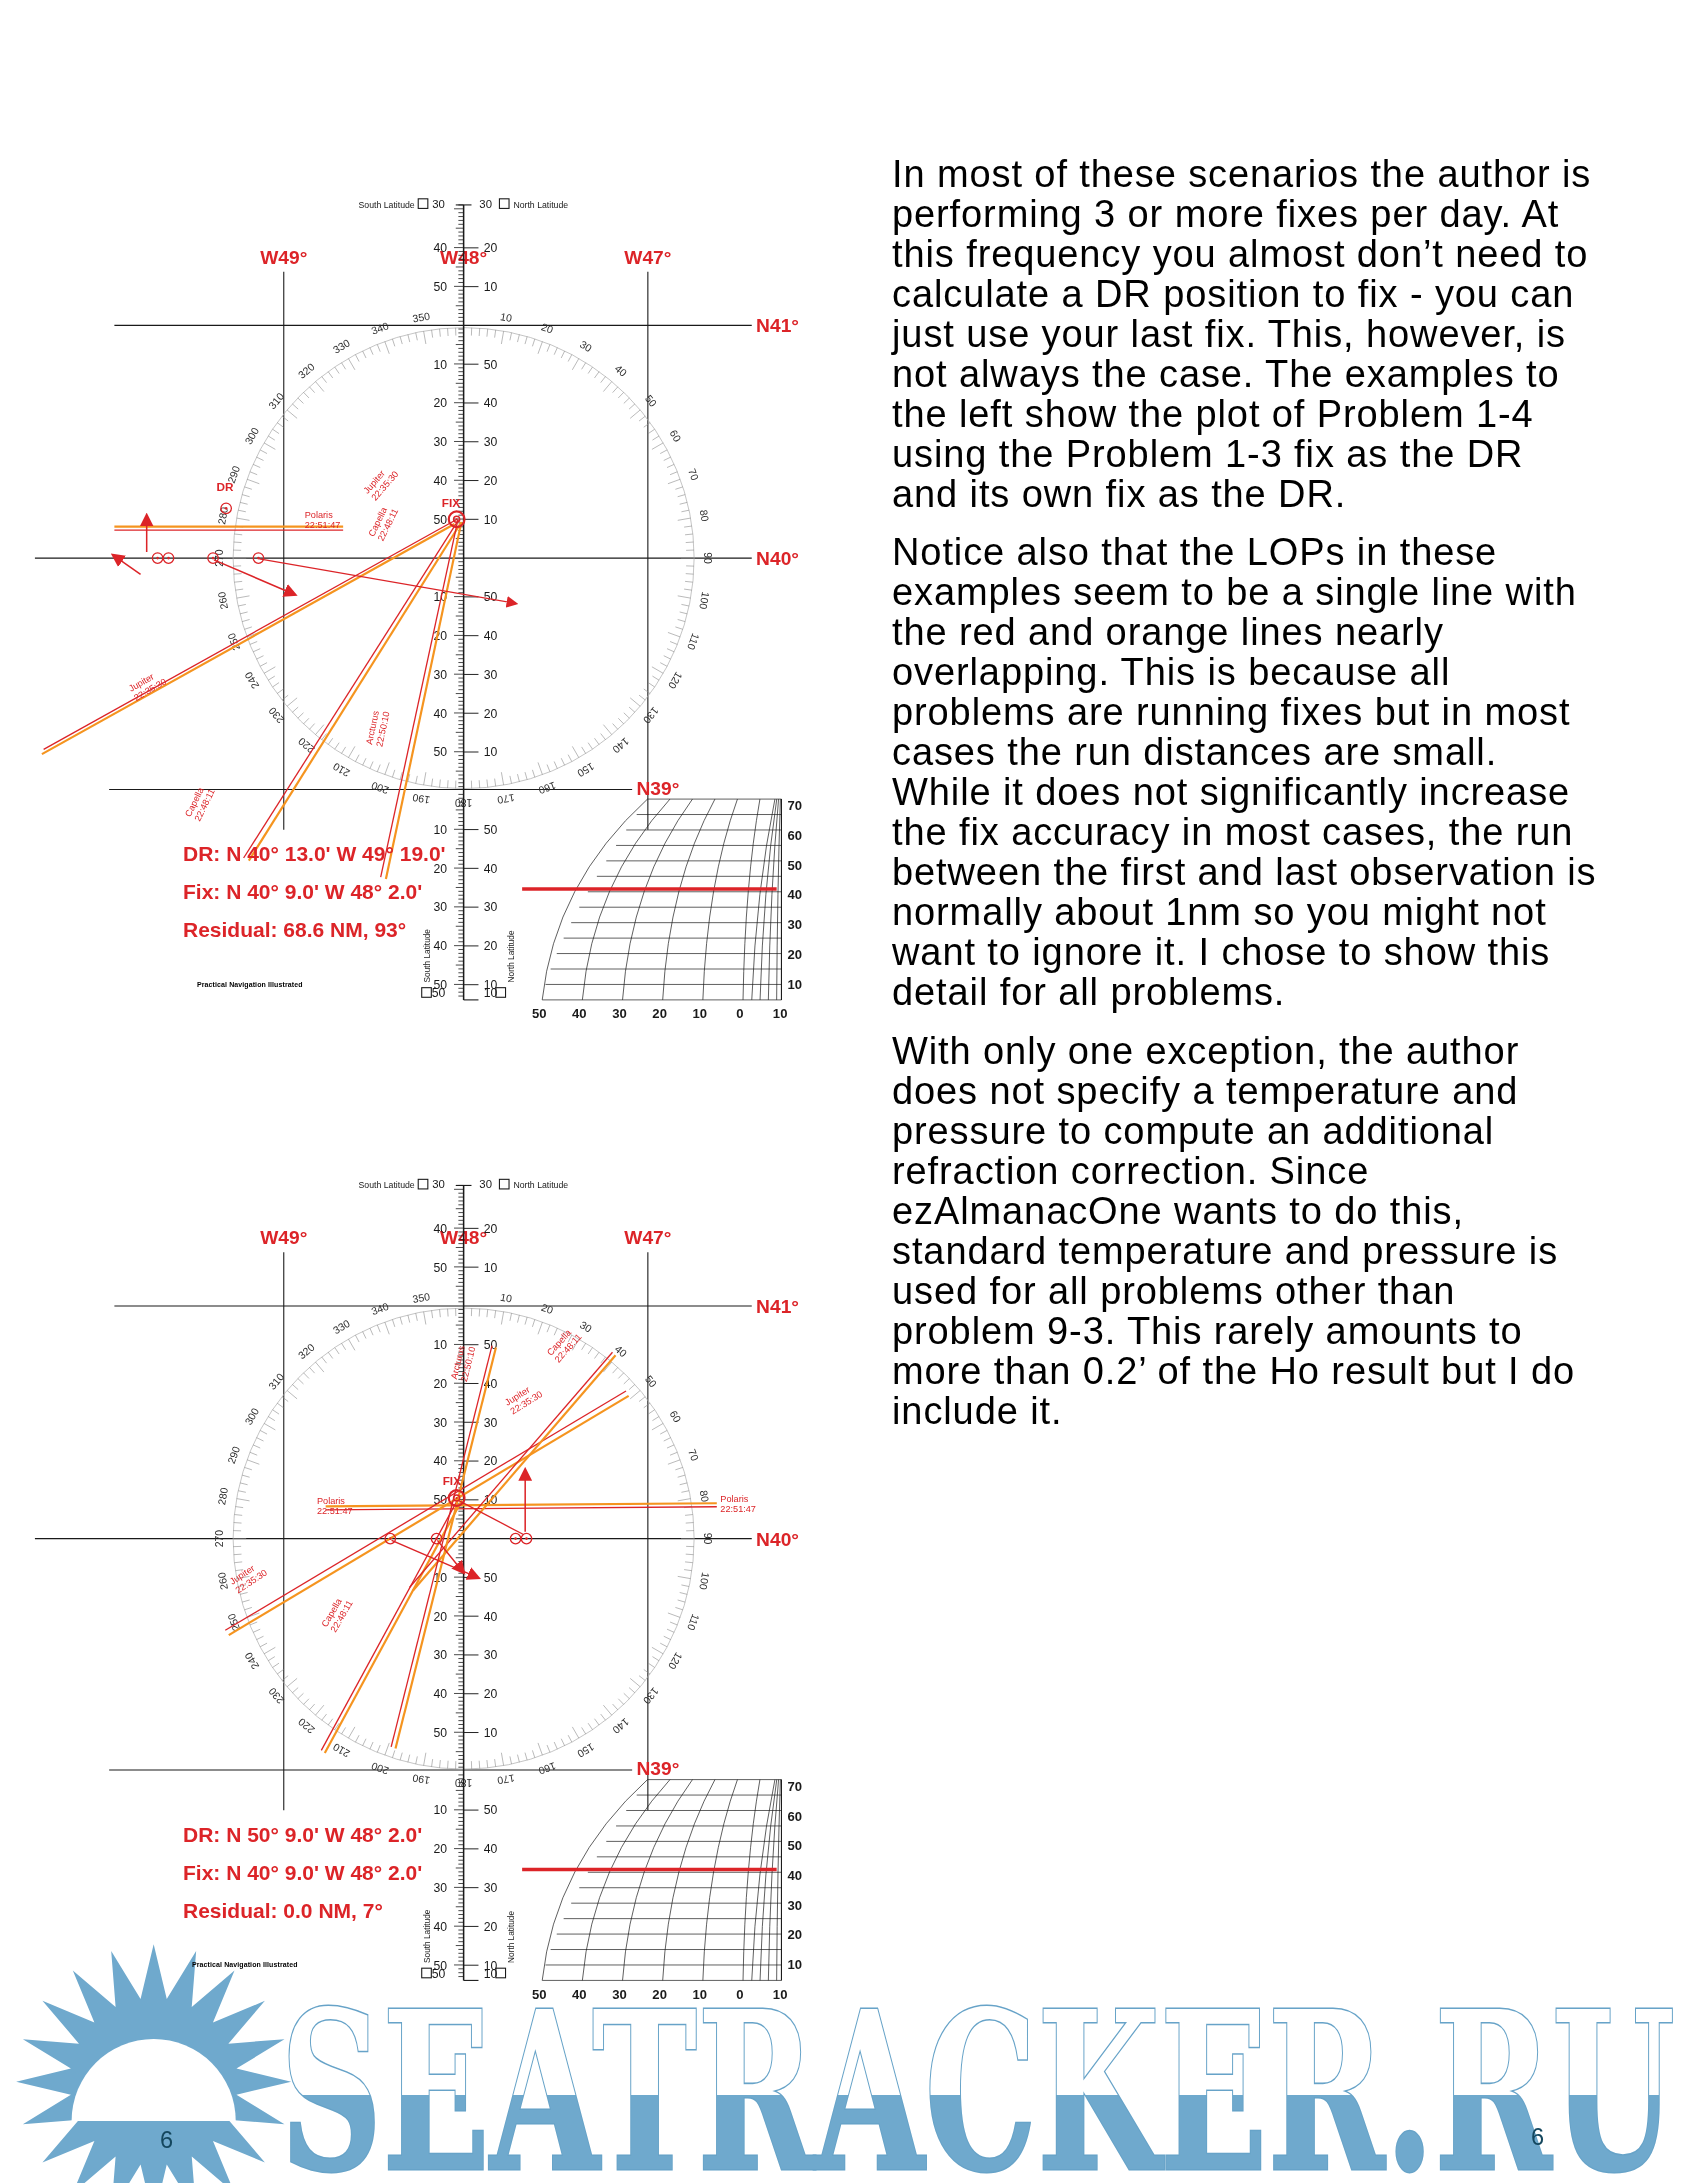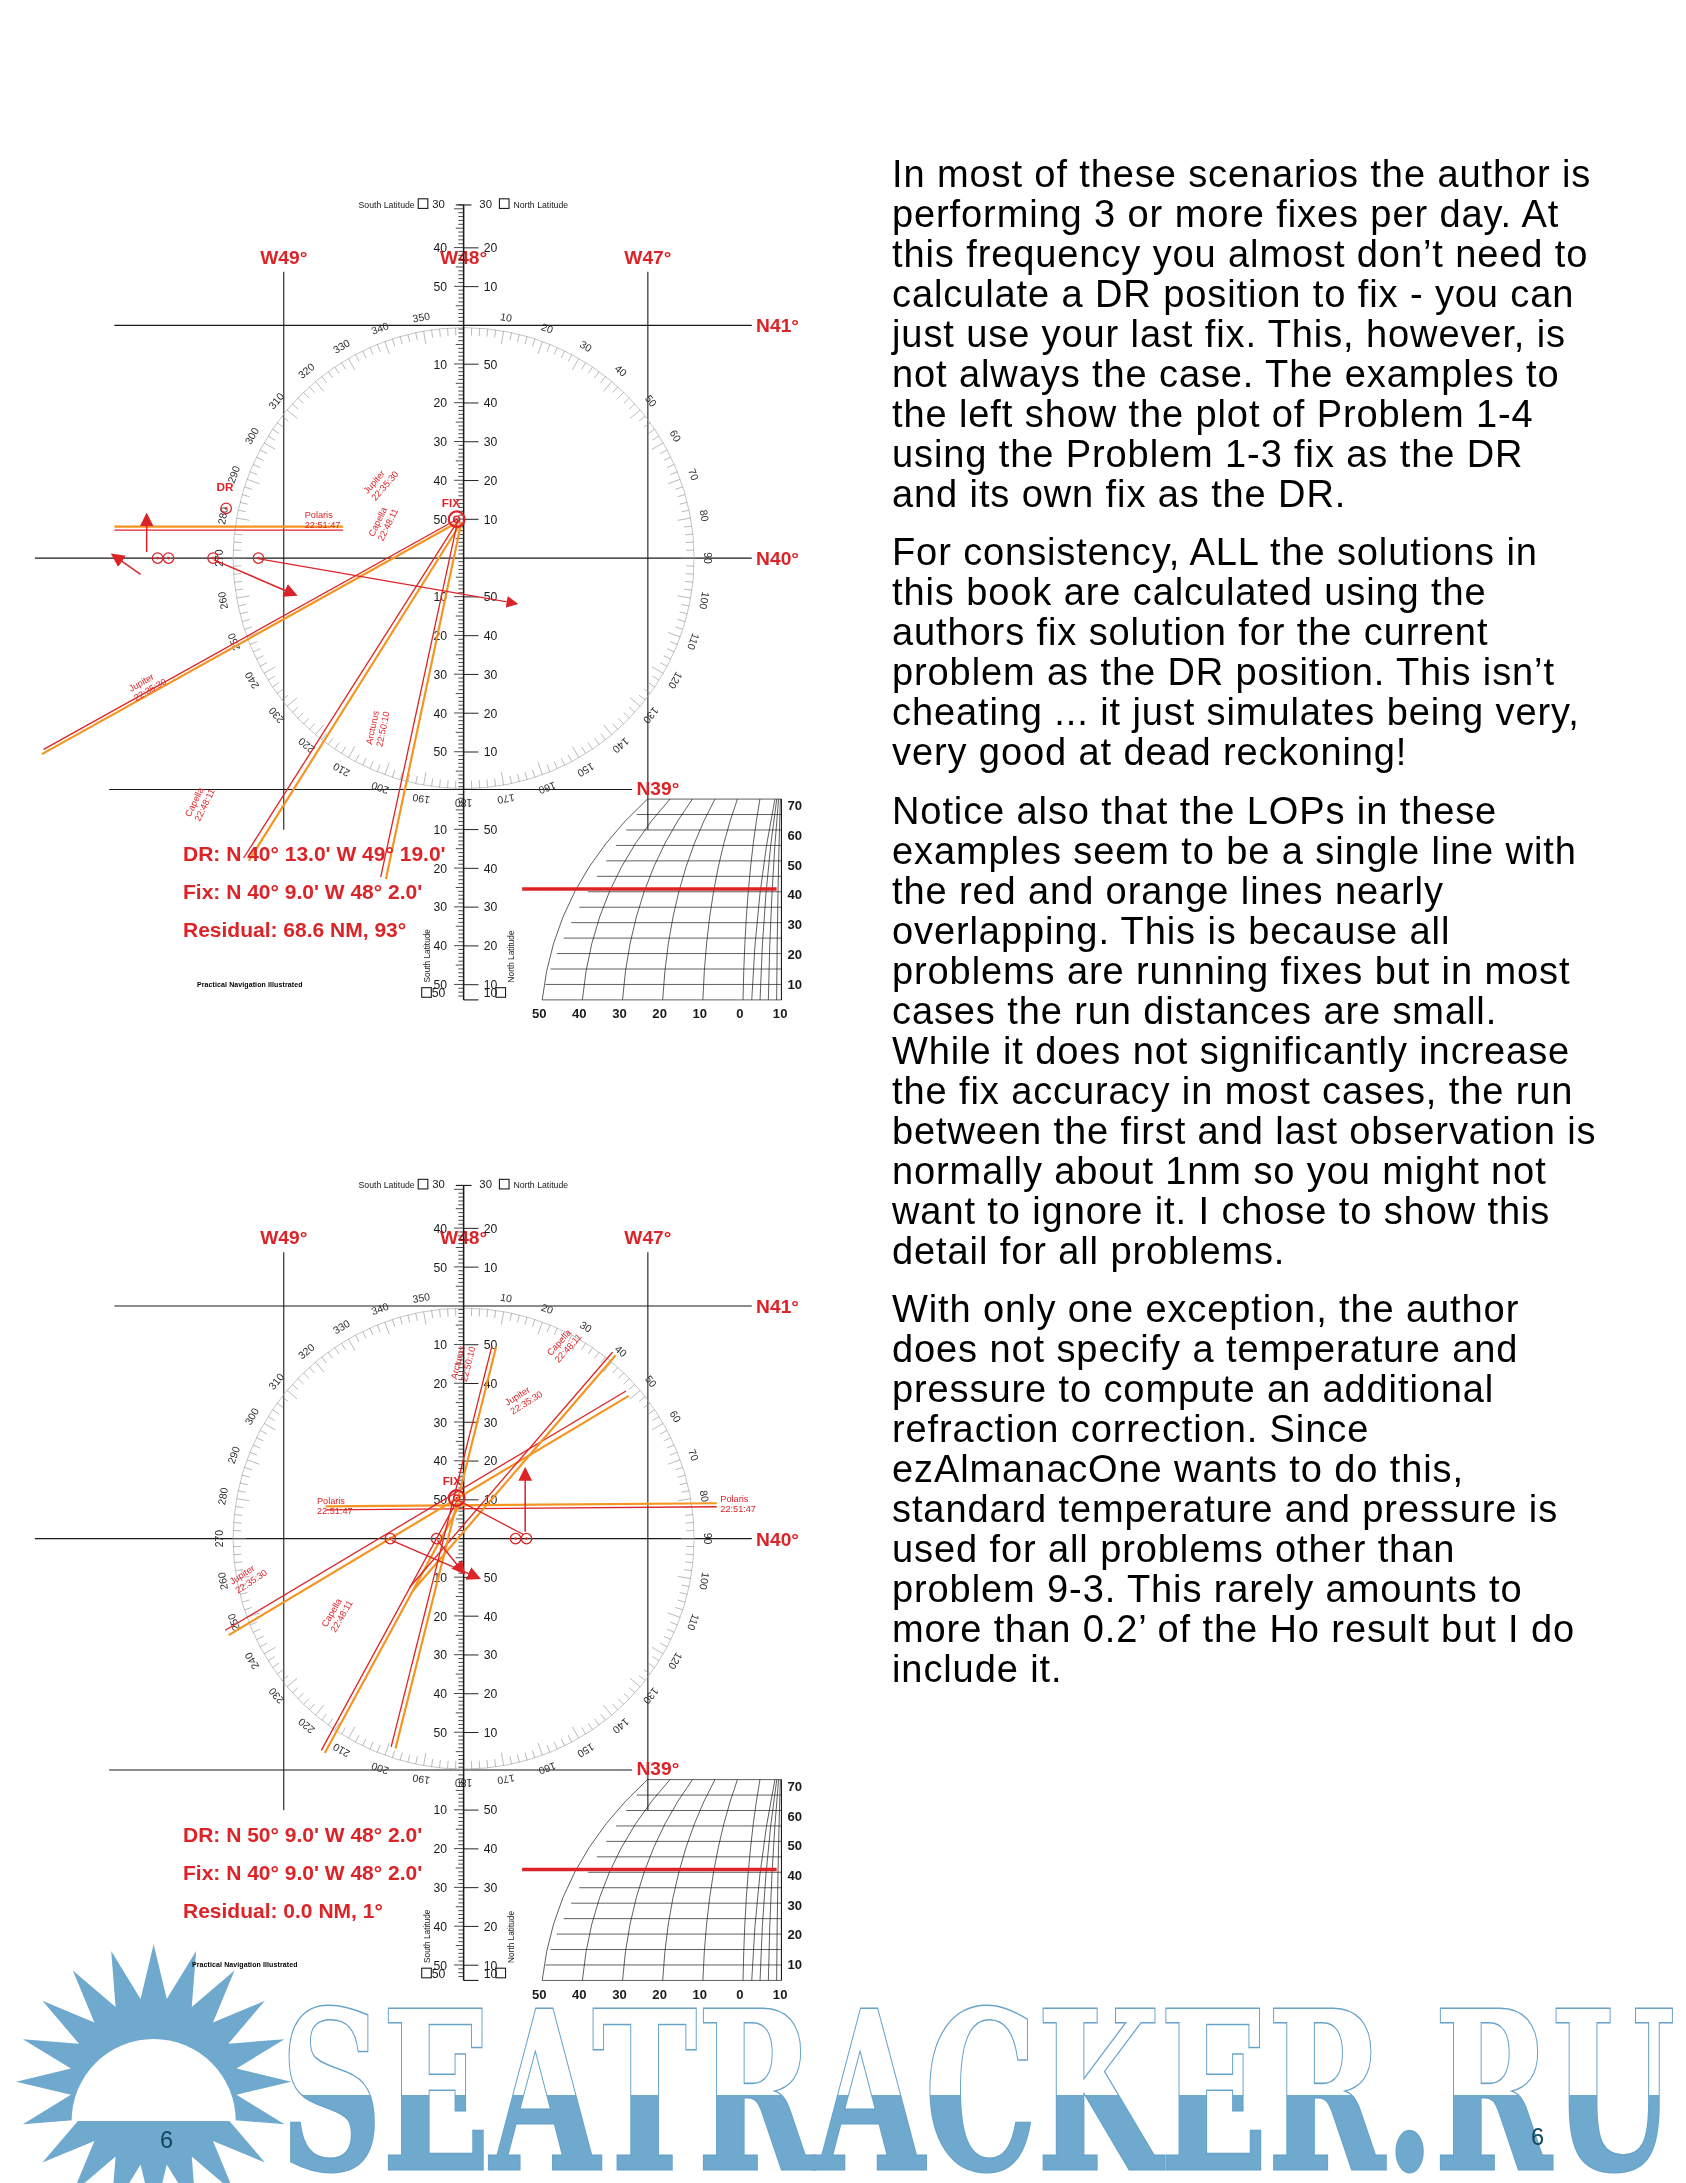--- a/index.html
+++ b/index.html
@@ -1210,35 +1210,34 @@
       <g id="gsun">
           <polygon points="352.0,4453.0 382.0,4578.4 449.3,4468.4 439.2,4596.9 537.2,4513.2 487.8,4632.2 606.8,4582.8 523.1,4680.8 651.6,4670.7 541.6,4738.0 667.0,4768.0 541.6,4798.0 651.6,4865.3 523.1,4855.2 606.8,4953.2 487.8,4903.8 537.2,5022.8 439.2,4939.1 449.3,5067.6 382.0,4957.6 352.0,5083.0 322.0,4957.6 254.7,5067.6 264.8,4939.1 166.8,5022.8 216.2,4903.8 97.2,4953.2 180.9,4855.2 52.4,4865.3 162.4,4798.0 37.0,4768.0 162.4,4738.0 52.4,4670.7 180.9,4680.8 97.2,4582.8 216.2,4632.2 166.8,4513.2 264.8,4596.9 254.7,4468.4 322.0,4578.4" fill="#6FA9CD"></polygon>
           <path d="M164,4858 A188,188 0 0 1 540,4858 Z" fill="#ffffff"></path>
         </g>
       <text x="642" y="4968" textLength="3195" lengthAdjust="spacingAndGlyphs" font-family="DejaVu Serif, serif" font-weight="bold" font-size="500" fill="url(#wmg)" stroke="#67A3C8" stroke-width="7" paint-order="stroke fill">SEATRACKER.RU</text>
     </g>
   </svg>
 
   <div class="textcol">
     <p>In most of these scenarios the author is performing 3 or more fixes per day.  At this frequency you almost don’t need to calculate a DR position to fix - you can just use your last fix.  This, however, is not always the case.  The examples to the left show the plot of Problem 1-4 using the Problem 1-3 fix as the DR and its own fix as the DR.</p>
-    <p>For consistency, ALL the solutions in this book are calculated using the authors fix solution for the current problem as the DR position.  This isn’t cheating ... it just simulates being very, very good at dead reckoning!</p>
     <p>Notice also that the LOPs in these examples seem to be a single line with the red and orange lines nearly overlapping.  This is because all problems are running fixes but in most cases the run distances are small.  While it does not significantly increase the fix accuracy in most cases, the run between the first and last observation is normally about 1nm so you might not want to ignore it.  I chose to show this detail for all problems.</p>
     <p>With only one exception, the author does not specify a temperature and pressure to compute an additional refraction correction.  Since ezAlmanacOne wants to do this, standard temperature and pressure is used for all problems other than problem 9-3. This rarely amounts to more than 0.2’ of the Ho result but I do include it.</p>
   </div>
 
   <div class="results" style="top:835px;">
     <div>DR: N 40° 13.0' W 49° 19.0'</div>
     <div>Fix: N 40° 9.0' W 48° 2.0'</div>
     <div>Residual: 68.6 NM, 93°</div>
   </div>
 
   <div class="results" style="top:1816px;">
     <div>DR: N 50° 9.0' W 48° 2.0'</div>
     <div>Fix: N 40° 9.0' W 48° 2.0'</div>
-    <div>Residual: 0.0 NM,  1°</div>
+    <div>Residual: 0.0 NM,  7°</div>
   </div>
 
   <div class="chartfooter" style="left:197px;top:981px;">Practical Navigation Illustrated</div>
   <div class="chartfooter" style="left:192px;top:1961px;">Practical Navigation Illustrated</div>
 
   <div class="pagenum" style="left:160px;top:2127px;">6</div>
   <div class="pagenum" style="left:1531px;top:2124px;">6</div>
 
 </div>
 

